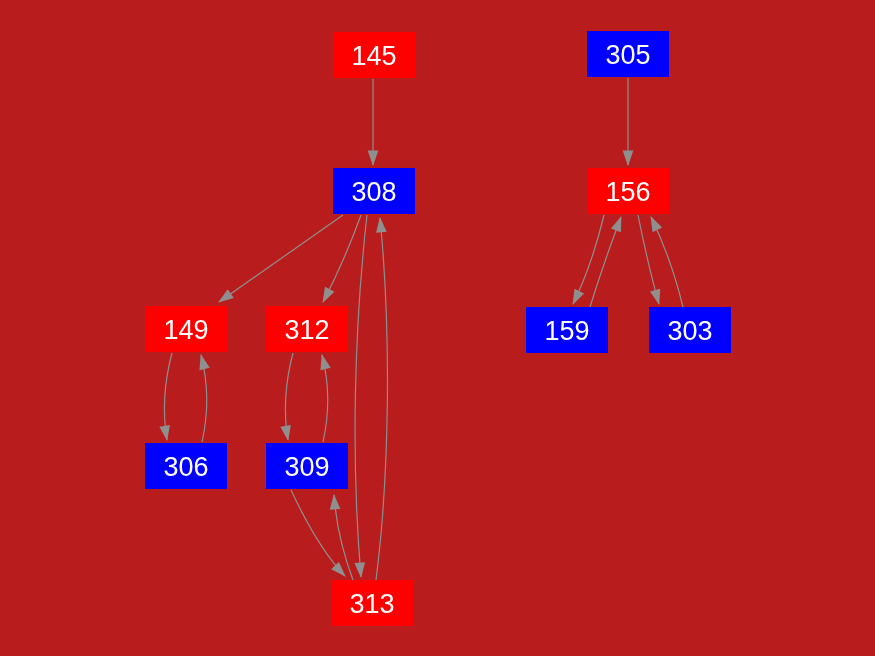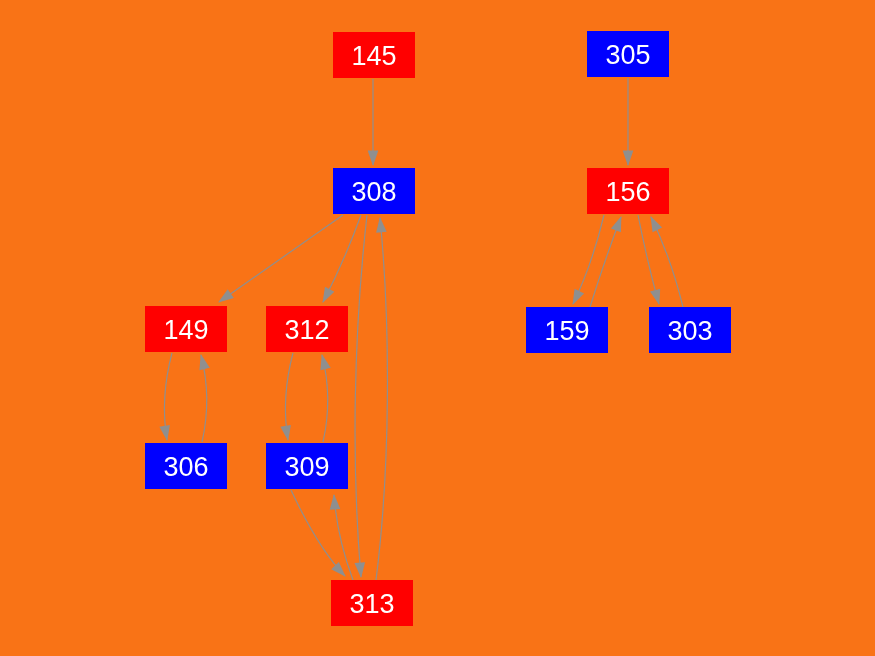--- a/index.html
+++ b/index.html
@@ -5,21 +5,21 @@
   html, body {
     margin: 0;
     padding: 0;
     background: #ffffff;
     font-family: "Liberation Sans", sans-serif;
   }
   .stage {
     position: relative;
     width: 875px;
     height: 656px;
-    background: #f97316;
+    background: #b91c1c;
     overflow: hidden;
   }
   svg { display: block; }
   .edge {
     fill: none;
     stroke-width: 1.2px;
   }
   .node-box {
     stroke: none;
   }

